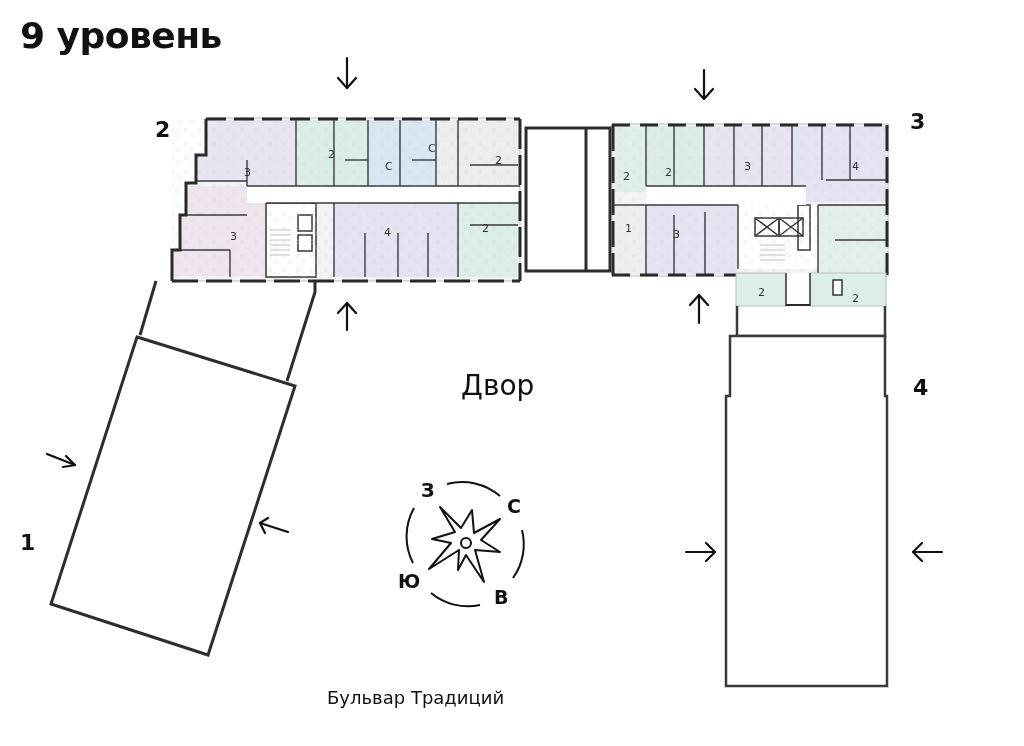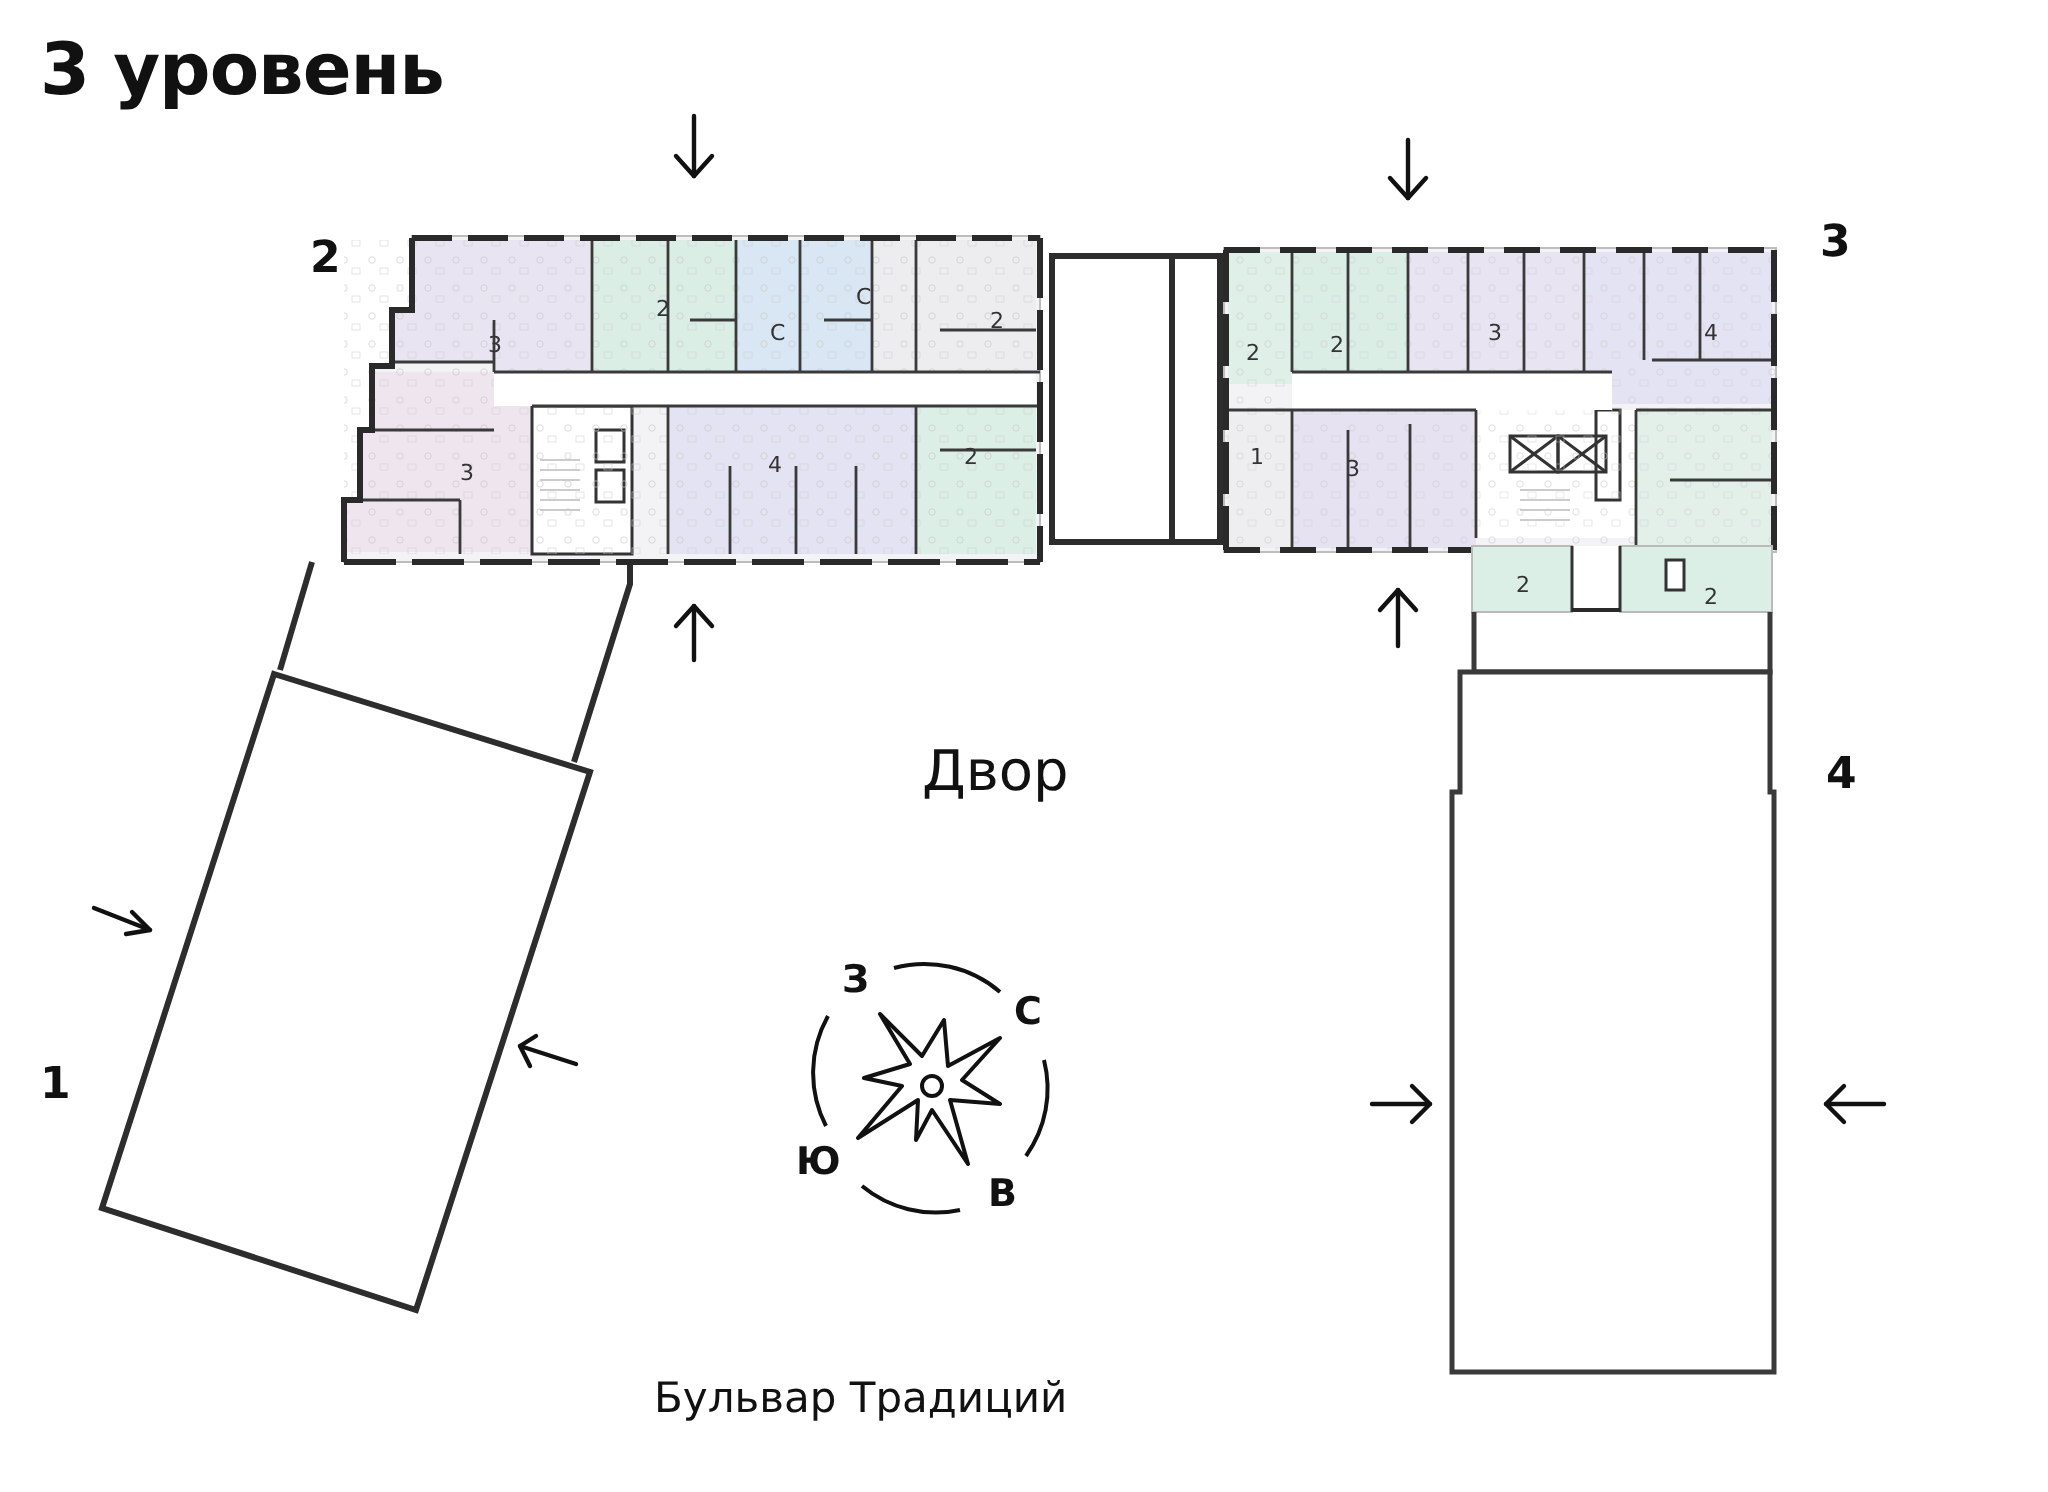--- a/index.html
+++ b/index.html
@@ -2,29 +2,29 @@
 <html><head>
 <meta charset="utf-8">
 <style>
   html, body { margin: 0; padding: 0; background: #ffffff; }
   body { width: 1024px; height: 746px; position: relative; overflow: hidden;
          font-family: "DejaVu Sans", "Liberation Sans", sans-serif; color: #111; }
   .title { position: absolute; left: 20px; top: 18px; font-size: 36px; font-weight: bold;
            letter-spacing: -0.5px; line-height: 1; }
   .label { position: absolute; font-size: 22px; font-weight: bold; line-height: 1; }
   .place { position: absolute; font-size: 28px; line-height: 1; font-weight: normal; text-align: right; }
-  .street { position: absolute; font-size: 21px; line-height: 1; }
+  .street { position: absolute; font-size: 18px; line-height: 1; }
   .compass-letter { position: absolute; font-size: 19px; font-weight: bold; line-height: 1; }
   svg.plan { position: absolute; left: 0; top: 0; }
   .apt-rooms { font-family: "DejaVu Sans", sans-serif; font-size: 11px; fill: #333; }
 </style>
 </head>
 <body>
 
-<div class="title">3 уровень</div>
+<div class="title">9 уровень</div>
 
 <svg class="plan" width="1024" height="746" viewBox="0 0 1024 746">
   <defs>
     <pattern id="furn" width="14" height="14" patternUnits="userSpaceOnUse">
       <circle cx="4" cy="4" r="1.6" fill="none" stroke="#c9c9c9" stroke-width="0.5"></circle>
       <rect x="8" y="8" width="4" height="3" fill="none" stroke="#cfcfcf" stroke-width="0.4"></rect>
     </pattern>
   </defs>
 
   <g>

